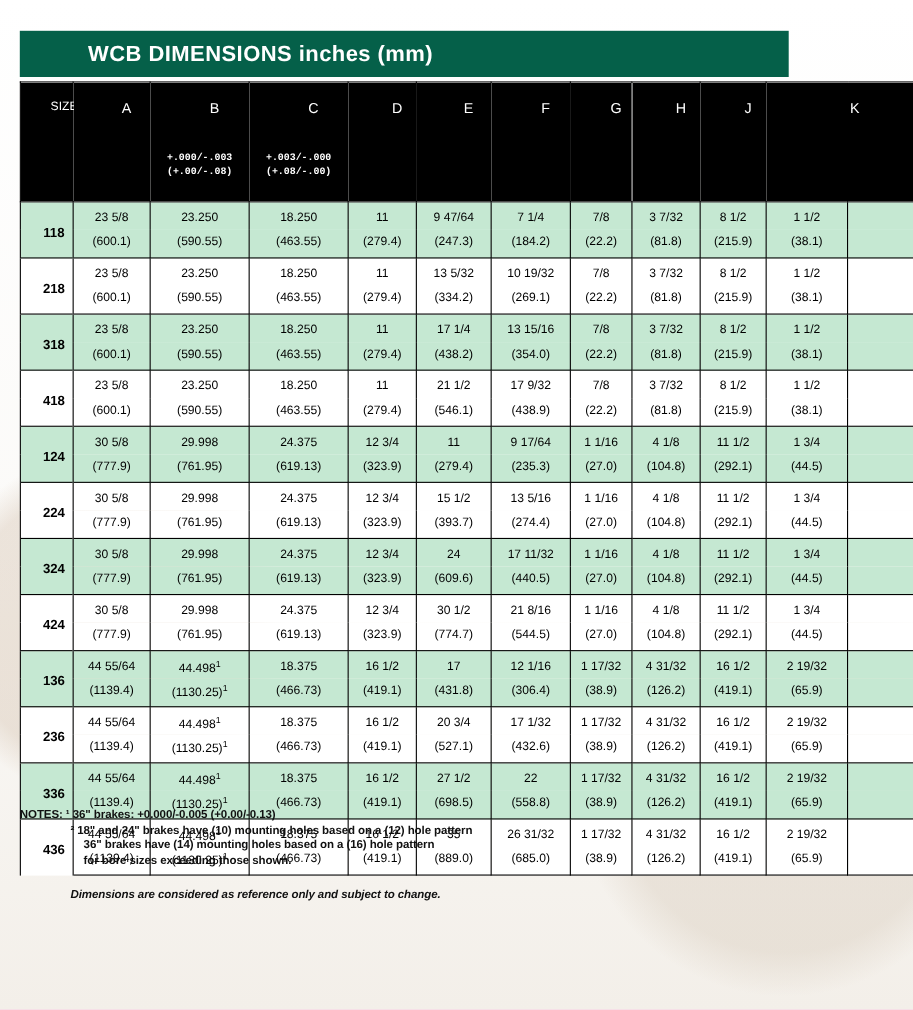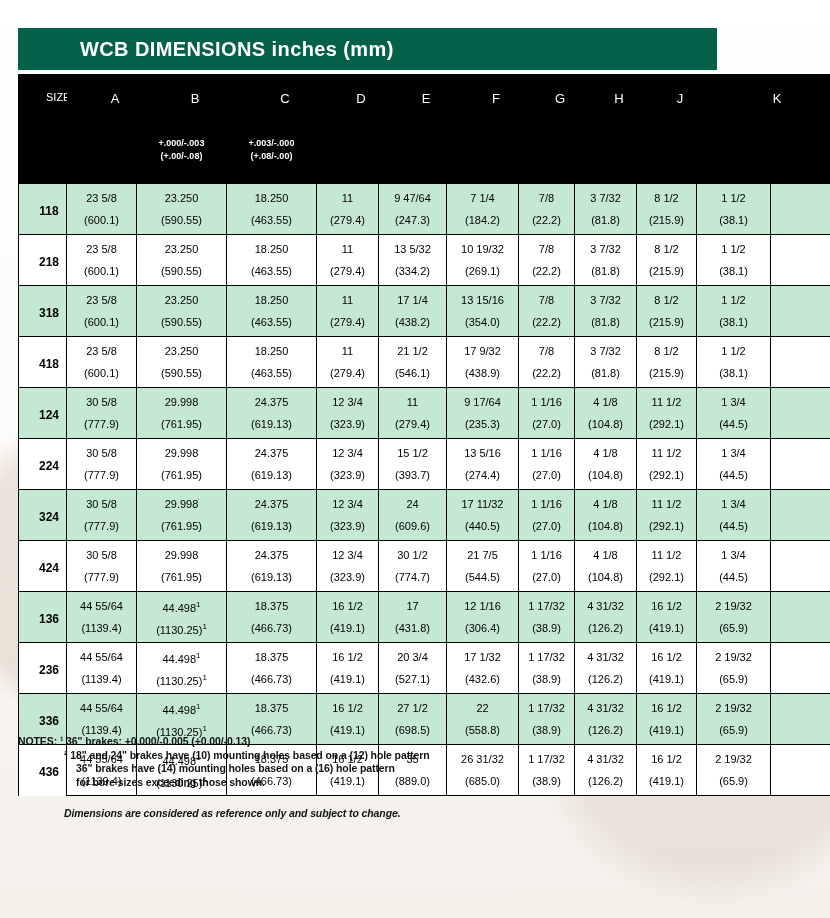--- a/index.html
+++ b/index.html
@@ -99,20 +99,21 @@
   }
   thead th .tol {
     display: block;
     position: absolute;
     left: 0; right: 0;
     top: 62px;
     font-size: 9px;
     font-weight: bold;
     line-height: 13px;
     text-align: center;
+    font-family: Liberation Mono, monospace;
   }
   tbody tr td {
     height: 22px;
     line-height: 14px;
   }
   tbody td.size-cell {
     font-weight: bold;
     font-size: 12px;
     background: #ffffff;
     padding-left: 13px;
@@ -431,21 +432,21 @@
               <td class="k-cell">(44.5)</td>
               <td class="kblank">&nbsp;</td>
             </tr>
             <tr class="band-white r-top">
               <td class="size-cell" rowspan="2">424</td>
               <td>30 5/8</td>
               <td>29.998</td>
               <td>24.375</td>
               <td>12 3/4</td>
               <td>30 1/2</td>
-              <td>21 7/5</td>
+              <td>21 8/16</td>
               <td>1 1/16</td>
               <td>4 1/8</td>
               <td>11 1/2</td>
               <td class="k-cell">1 3/4</td>
               <td class="kblank">&nbsp;</td>
             </tr>
             <tr class="band-white r-bot">
               <td>(777.9)</td>
               <td>(761.95)</td>
               <td>(619.13)</td>

